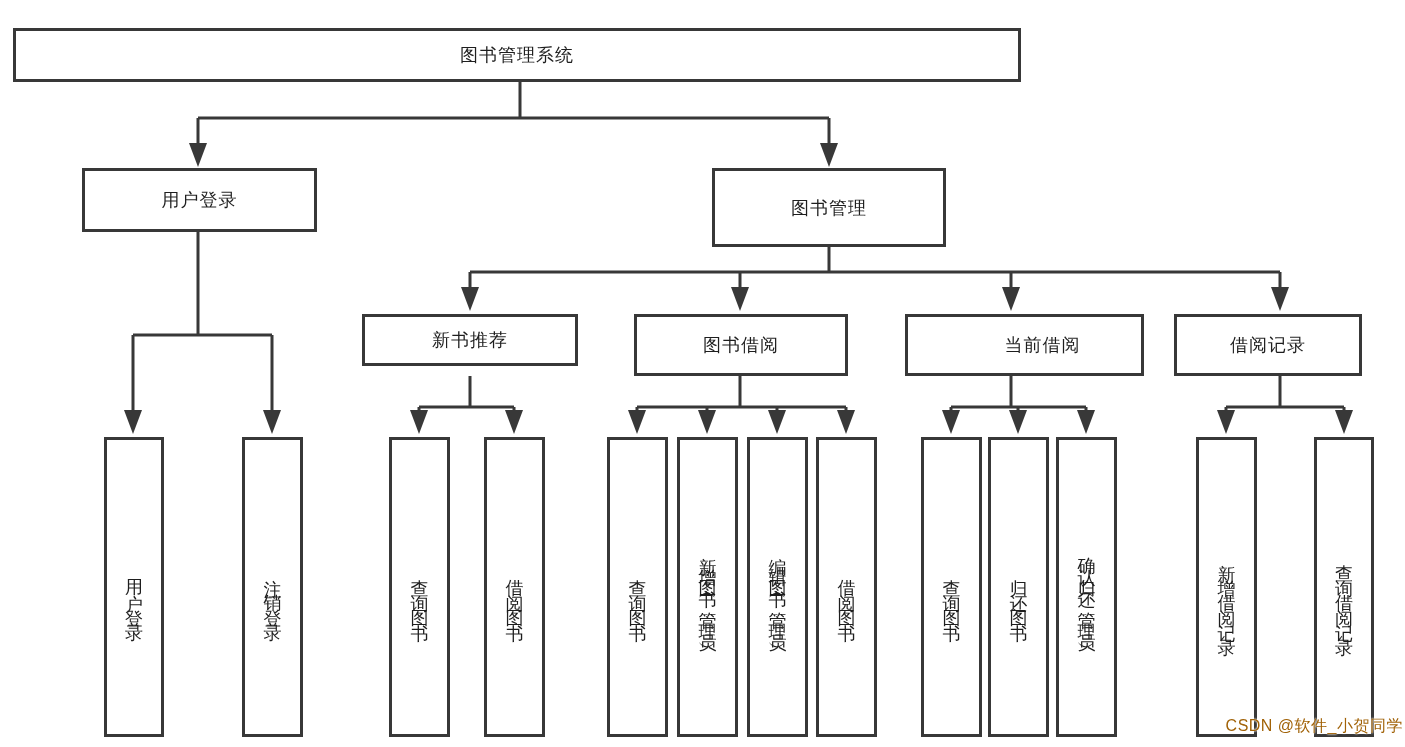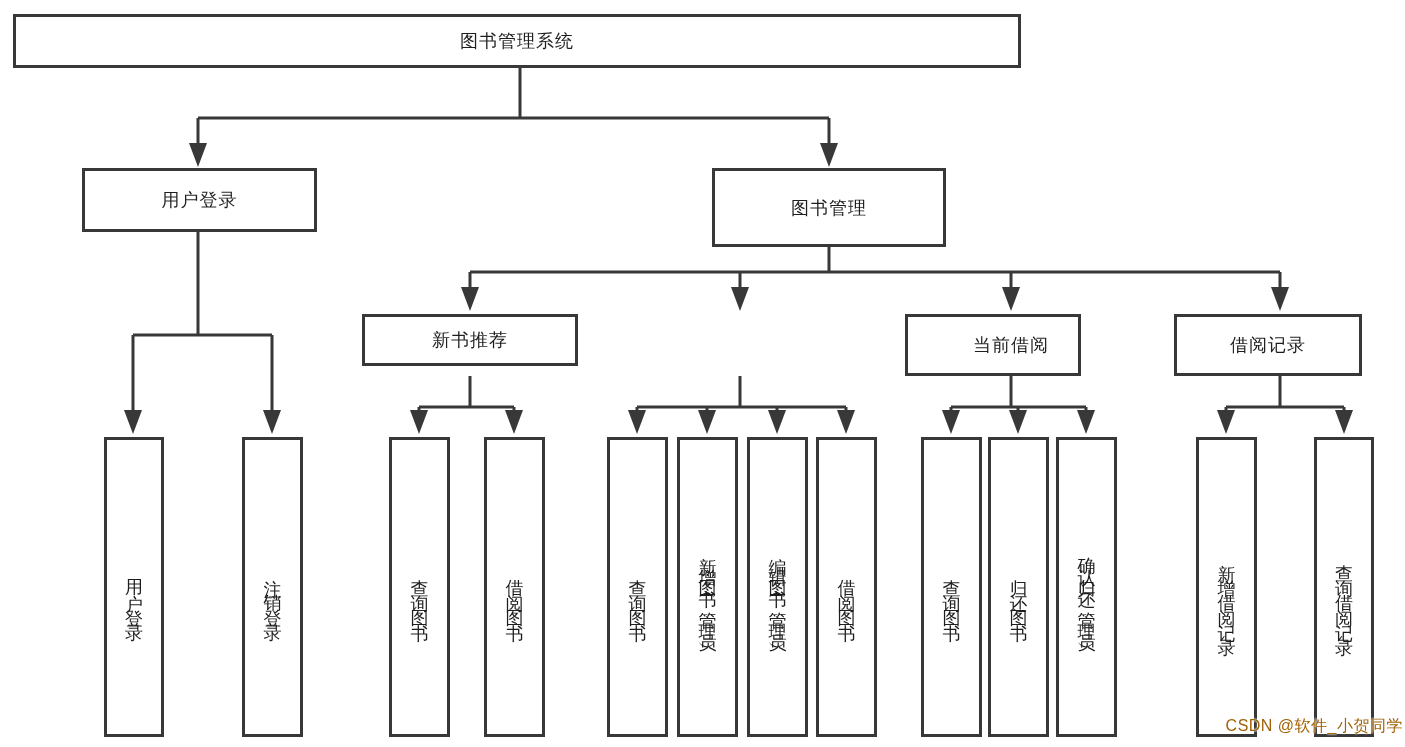--- a/index.html
+++ b/index.html
@@ -88,35 +88,38 @@
       <polygon points="768,410 786,410 777,434"></polygon>
       <polygon points="837,410 855,410 846,434"></polygon>
       <polygon points="942,410 960,410 951,434"></polygon>
       <polygon points="1009,410 1027,410 1018,434"></polygon>
       <polygon points="1077,410 1095,410 1086,434"></polygon>
       <polygon points="1217,410 1235,410 1226,434"></polygon>
       <polygon points="1335,410 1353,410 1344,434"></polygon>
     </g>
   </svg>
 
-  <div class="box" style="left:13px; top:14px; width:1008px; height:54px;">
+  <div class="box" style="left:13px; top:28px; width:1008px; height:54px;">
     <span>图书管理系统</span>
   </div>
 
   <div class="box" style="left:82px; top:168px; width:235px; height:64px;">
     <span>用户登录</span>
   </div>
   <div class="box" style="left:712px; top:168px; width:234px; height:79px;">
     <span>图书管理</span>
   </div>
 
   <div class="box" style="left:362px; top:314px; width:216px; height:52px;">
     <span>新书推荐</span>
   </div>
-  <div class="box" style="left:905px; top:314px; width:176px; height:62px;padding-left:36px;">
+  <div class="box" style="left:634px; top:314px; width:214px; height:62px;">
+    <span>图书借阅</span>
+  </div>
+  <div class="box" style="left:905px; top:314px; width:239px; height:62px;padding-left:36px;">
     <span>当前借阅</span>
   </div>
   <div class="box" style="left:1174px; top:314px; width:188px; height:62px;">
     <span>借阅记录</span>
   </div>
 
   <div class="box leaf" style="left:104px; top:437px; width:60px; height:300px;">
     <span>用户登录</span>
   </div>
   <div class="box leaf" style="left:242px; top:437px; width:61px; height:300px;">

